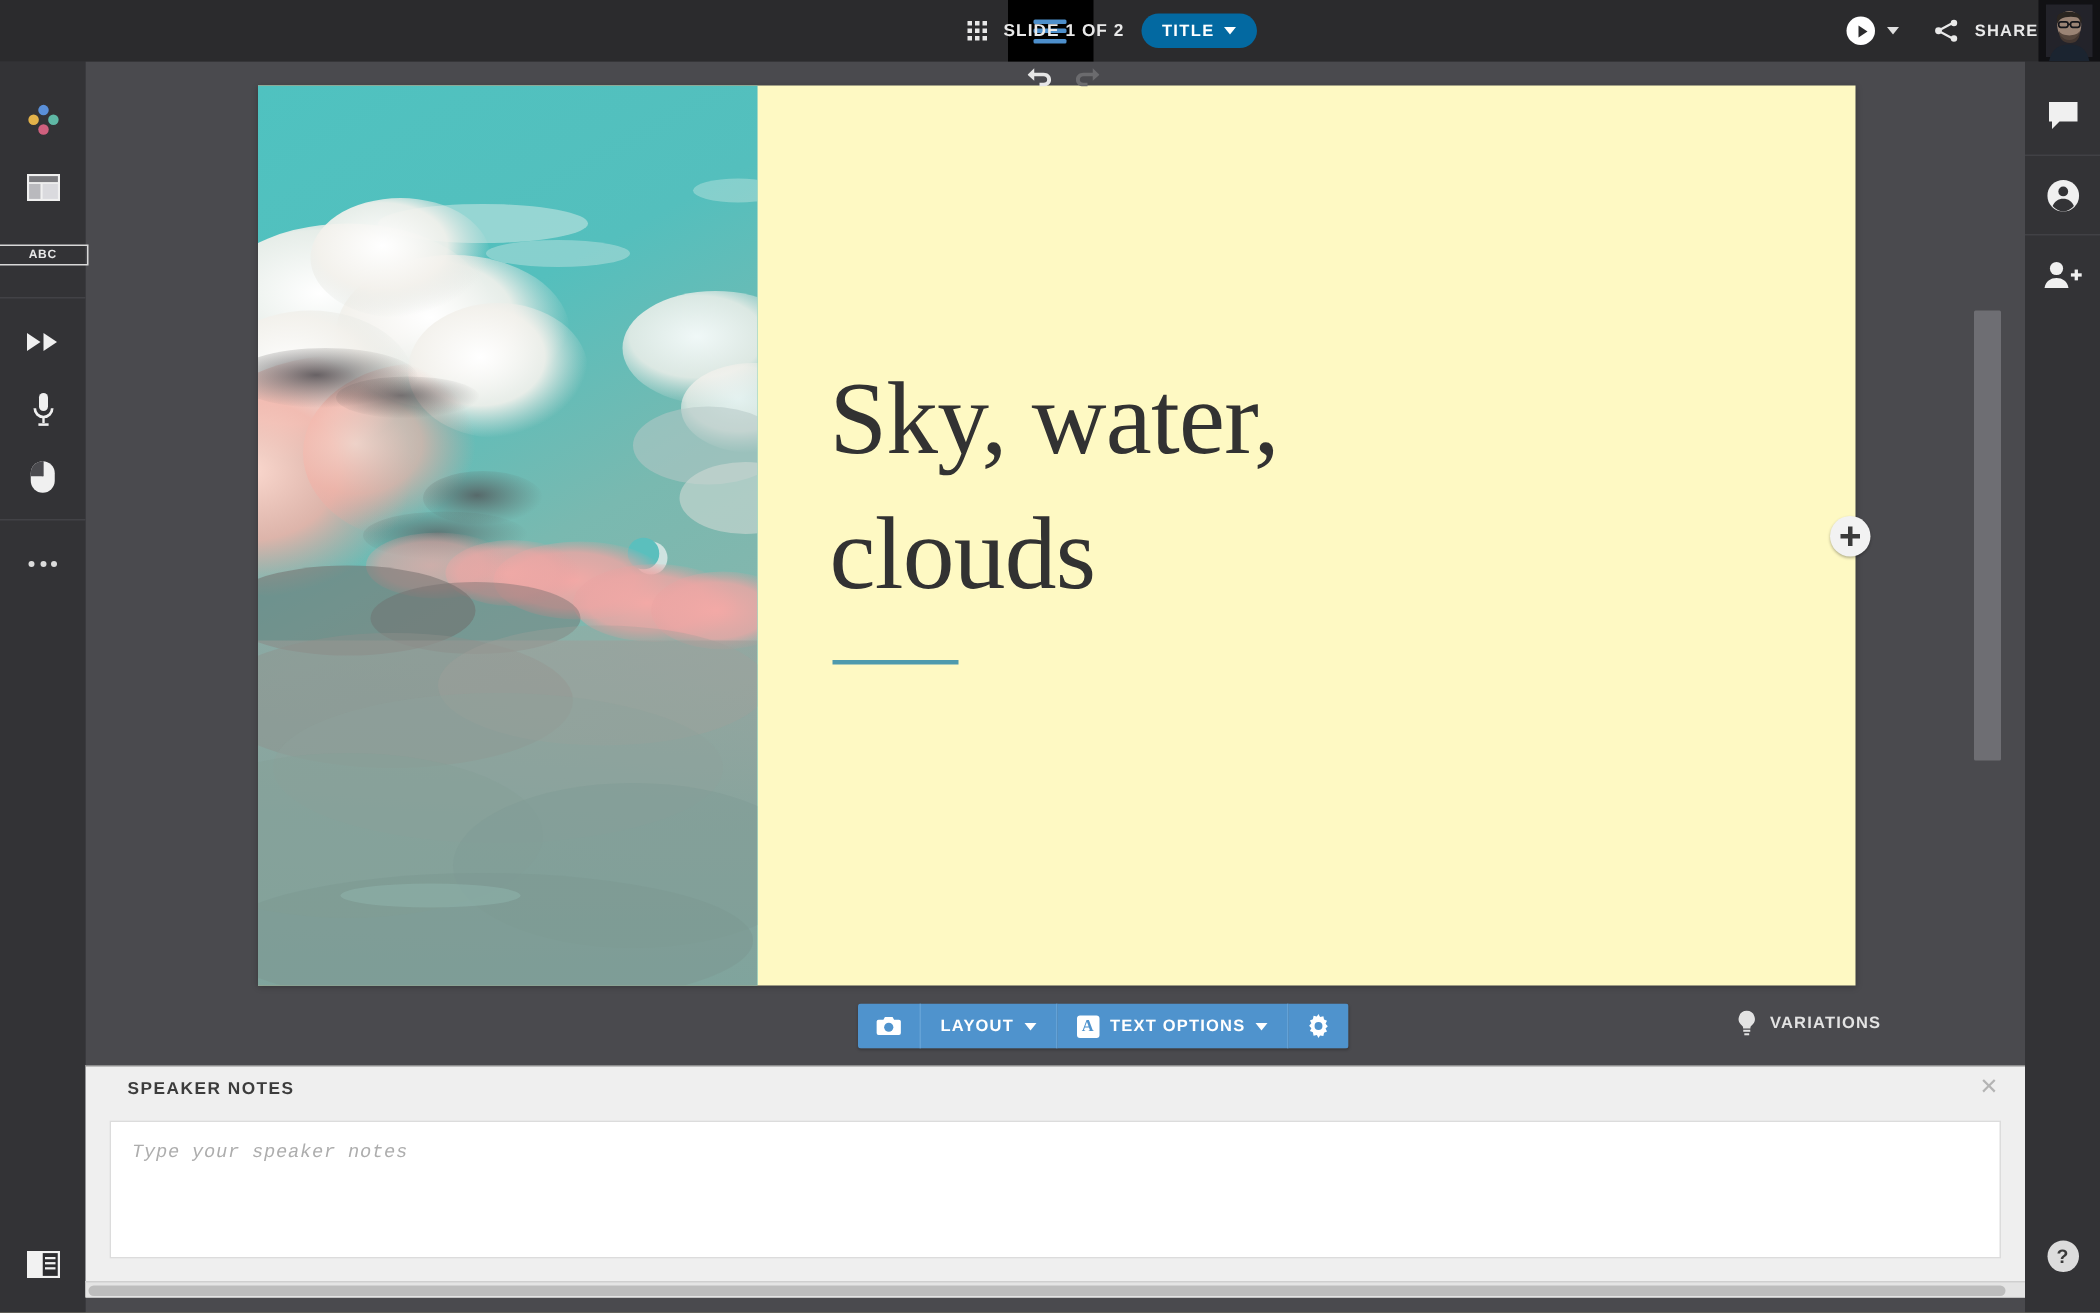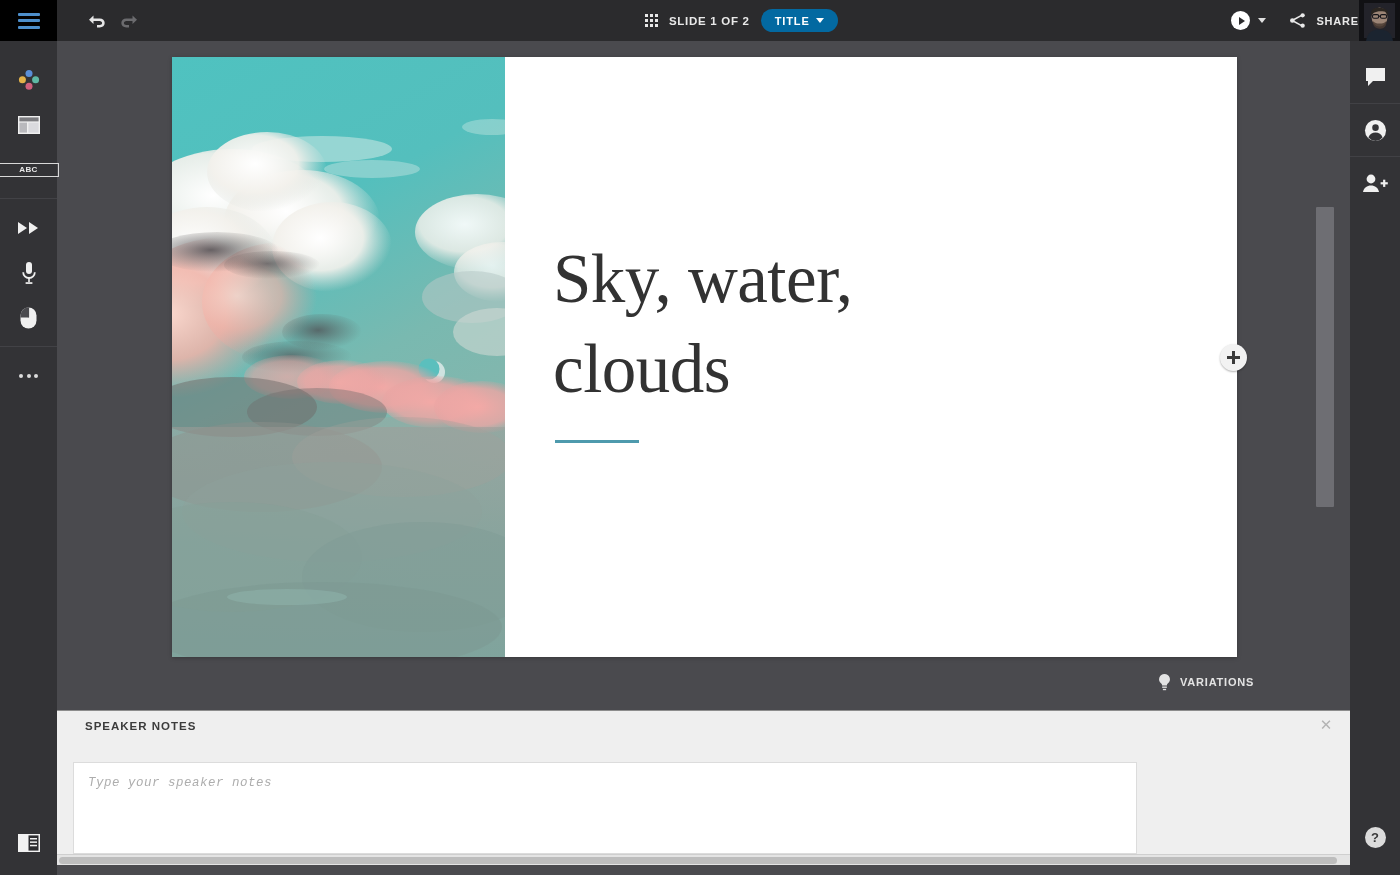--- a/index.html
+++ b/index.html
@@ -11,20 +11,21 @@
     -webkit-font-smoothing: antialiased;
   }
   .app { position: relative; width: 1400px; height: 875px; }
 
   
   .topbar {
     position: absolute; top: 0; left: 0; width: 1400px; height: 41px;
     background: #2b2b2d;
     display: flex; align-items: center;
     z-index: 40;
+    flex-direction: column;
   }
   .hamburger-cell {
     width: 57px; height: 41px; background: #000;
     display: flex; align-items: center; justify-content: center;
     cursor: pointer; flex: none;
   }
   .hamburger { width: 22px; height: 16px; display: flex; flex-direction: column; justify-content: space-between; }
   .hamburger i { display: block; height: 3px; background: #4d8fcc; border-radius: 1px; }
 
   .doc-title {
@@ -90,21 +91,21 @@
   .rr-bottom { position: absolute; left: 0; bottom: 12px; width: 50px; }
 
   
   .stage {
     position: absolute; left: 57px; top: 41px; width: 1293px; height: 834px;
     background: #4a4a4e;
   }
 
   .slide {
     position: absolute; left: 115px; top: 16px; width: 1065px; height: 600px;
-    background: #ffffff; display: flex; overflow: hidden;
+    background: #fef9c3; display: flex; overflow: hidden;
     box-shadow: 0 1px 4px rgba(0,0,0,.25);
   }
   .slide-photo { width: 333px; height: 600px; position: relative; overflow: hidden; flex: none; background: #5fbfc0; }
   .slide-photo svg { display: block; width: 333px; height: 600px; }
   .slide-body { flex: 1; padding: 178px 0 0 48px; }
   .slide-title {
     font-family: "Liberation Serif", "DejaVu Serif", serif;
     font-size: 69px; line-height: 1.3; color: #323232; letter-spacing: -0.5px;
     max-width: 430px; font-weight: normal;
   }
@@ -161,22 +162,22 @@
     height: 29px; display: flex; align-items: center; padding: 0 16px;
     position: relative;
     margin-left: 12px;
   }
   .notes-title { font-size: 11.5px; font-weight: bold; color: #3c3c3c; letter-spacing: 1px; }
   .notes-close {
     position: absolute; right: 16px; top: 6px; width: 16px; height: 16px;
     color: #b4b4b4; font-size: 15px; line-height: 15px; text-align: center; cursor: pointer;
   }
   .notes-field {
-    position: absolute; left: 16px; top: 36px; width: 1064px; height: 92px;
-    background: #fff; border: 1px solid #dcdcdc; margin-top: 15px;
+    position: absolute; left: 16px; top: 36px; width: 1261px; height: 92px;
+    background: #fff; border: 1px solid #dcdcdc;
   }
   .notes-placeholder {
     padding: 13px 14px; color: #adadad; font-size: 12.5px; font-style: italic;
     font-family: "Liberation Mono", "DejaVu Sans Mono", monospace; letter-spacing: .5px;
   }
   .h-scroll-track {
     position: absolute; left: 0; bottom: 0; width: 1293px; height: 11px;
     background: #e4e4e4; border-top: 1px solid #cfcfcf;
   }
   .h-scroll-thumb { position: absolute; left: 2px; top: 2px; width: 1278px; height: 7px; background: #bdbdbd; border-radius: 4px; cursor: pointer; }
@@ -465,20 +466,43 @@
       <div class="slide-body">
         <div class="slide-title">Sky, water, clouds</div>
         <div class="slide-rule"></div>
       </div>
     </div>
 
     <div class="add-slide-btn"></div>
 
     <div class="v-scroll"></div>
 
+    <div class="slide-toolbar">
+      <div class="stb icon-only">
+        <svg width="17" height="14" viewBox="0 0 20 16">
+          <path d="M7 1h6l1.2 2H18a1.5 1.5 0 0 1 1.5 1.5v9A1.5 1.5 0 0 1 18 15H2a1.5 1.5 0 0 1-1.5-1.5v-9A1.5 1.5 0 0 1 2 3h3.8z" fill="#fff"></path>
+          <circle cx="10" cy="9" r="3.6" fill="#4f93cd"></circle>
+        </svg>
+      </div>
+      <div class="stb">
+        <span>LAYOUT</span>
+        <span class="caret"></span>
+      </div>
+      <div class="stb">
+        <span class="ta-badge">A</span>
+        <span>TEXT OPTIONS</span>
+        <span class="caret"></span>
+      </div>
+      <div class="stb icon-only">
+        <svg width="16" height="16" viewBox="0 0 20 20">
+          <path d="M10 0l1.4 2.6 2.9-.6.6 2.9L17.5 6l-1.3 2.6 2 2.1-2 2.1 1.3 2.6-2.6 1.1-.6 2.9-2.9-.6L10 21l-1.4-2.6-2.9.6-.6-2.9L2.5 15l1.3-2.6-2-2.1 2-2.1L2.5 5.6l2.6-1.1.6-2.9 2.9.6z" fill="#fff" transform="scale(.95) translate(0.5,0)"></path>
+          <circle cx="10" cy="10" r="3.3" fill="#4f93cd"></circle>
+        </svg>
+      </div>
+    </div>
 
     <div class="variations">
       <svg width="15" height="18" viewBox="0 0 16 20">
         <path d="M8 1a6 6 0 0 0-3.6 10.8c.6.5.9 1.1.9 1.8v.4h5.4v-.4c0-.7.3-1.3.9-1.8A6 6 0 0 0 8 1z" fill="#e3e3e3"></path>
         <rect x="5.4" y="15" width="5.2" height="1.5" fill="#e3e3e3"></rect>
         <rect x="6.2" y="17.6" width="3.6" height="1.5" fill="#e3e3e3"></rect>
       </svg>
       <span class="variations-label">VARIATIONS</span>
     </div>
   </div>

